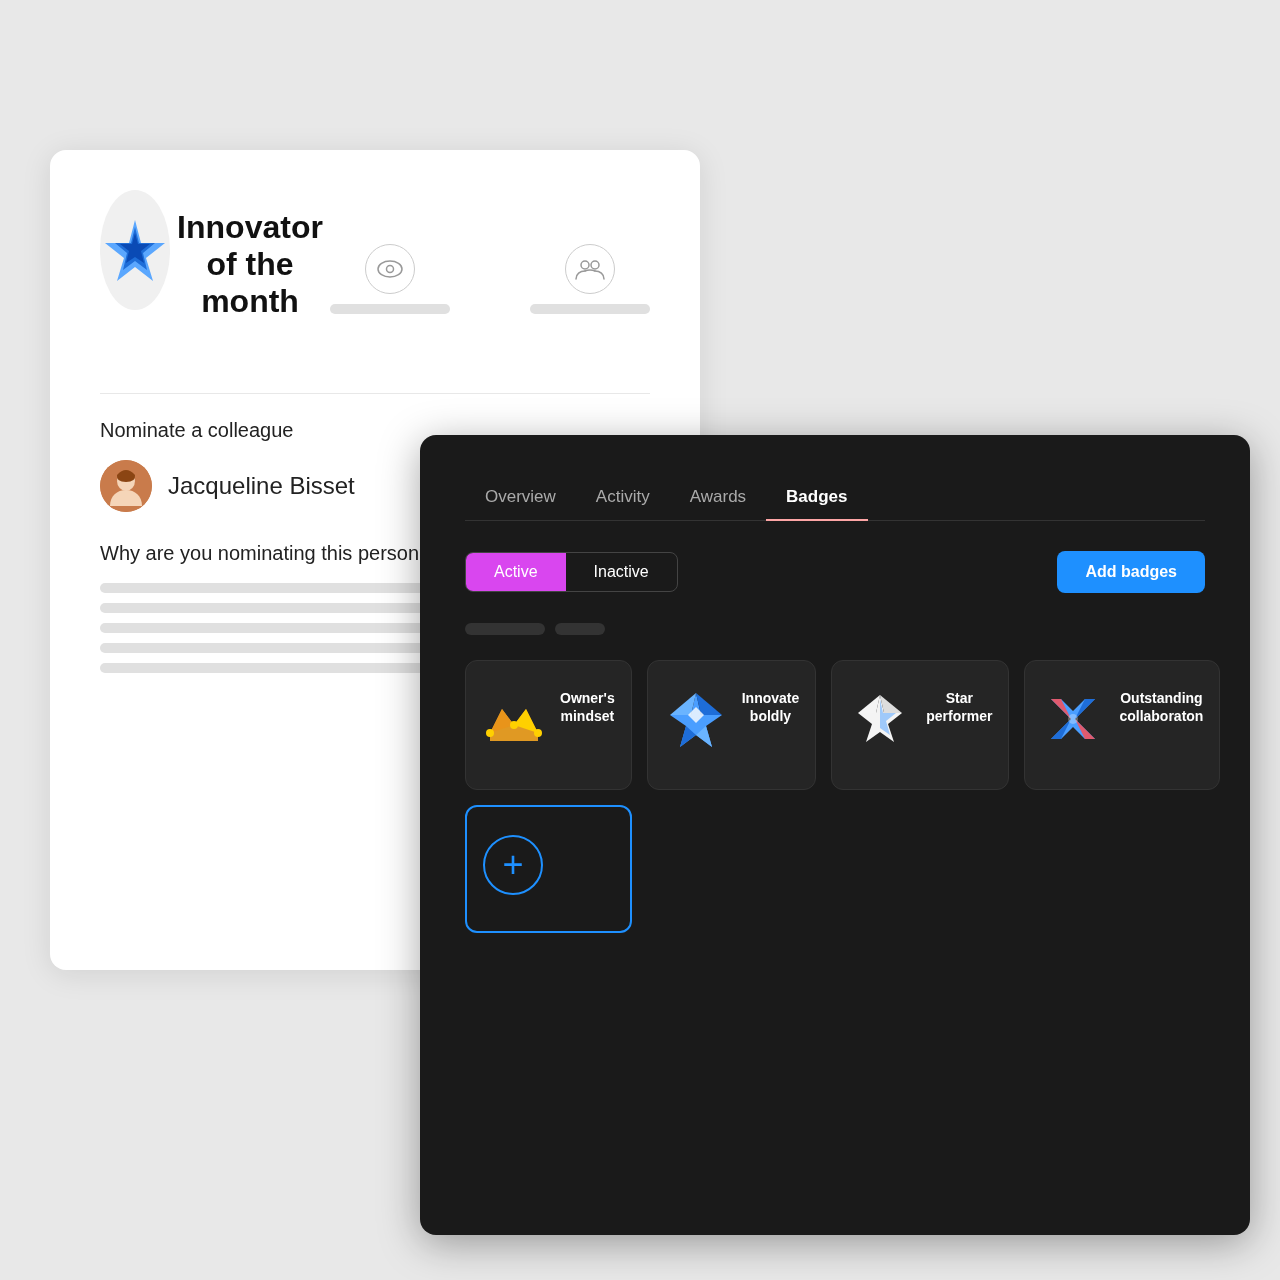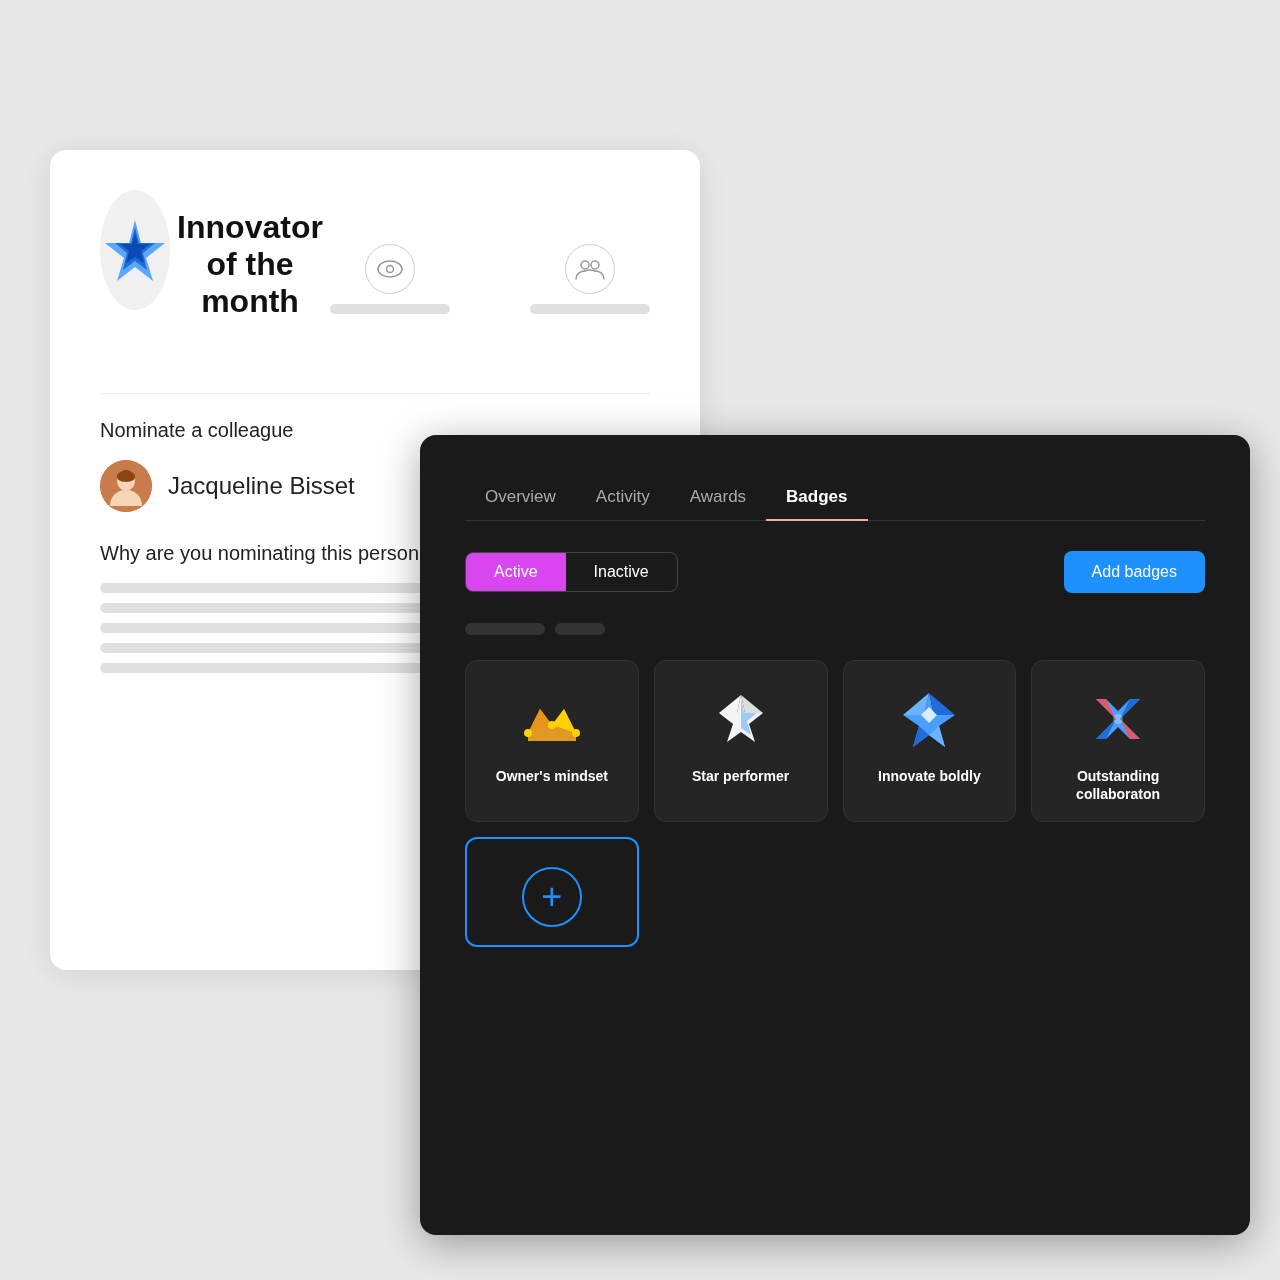--- a/index.html
+++ b/index.html
@@ -228,21 +228,21 @@
       color: #ffffff;
     }
 
     .add-badges-btn {
       background: #1e90ff;
       color: #ffffff;
       border: none;
       border-radius: 8px;
       padding: 12px 28px;
       font-size: 16px;
-      font-weight: 400;
+      font-weight: 700;
       cursor: pointer;
       text-align: right;
     }
 
     .filter-pills {
       display: flex;
       gap: 10px;
       margin-bottom: 25px;
     }
 
@@ -254,24 +254,23 @@
 
     .badges-grid {
       display: grid;
       grid-template-columns: repeat(4, 1fr);
       gap: 15px;
     }
 
     .badge-card {
       background: #252525;
       border-radius: 12px;
-      padding: 28px 16px 18px;
-      display: flex;
-      flex-direction: column;
-      align-items: center;
+      padding: 28px 16px 36px;
+      display: flex;
+      flex-direction: row;
       gap: 14px;
       border: 1.5px solid #333;
     }
 
     .badge-card.add-card {
       background: transparent;
       border: 2px solid #1e90ff;
       cursor: pointer;
     }
 
@@ -409,46 +408,46 @@
           <circle cx="56" cy="44" r="4" fill="#ffd000"></circle>
         </svg>
       </div>
       <div class="badge-label">Owner's mindset</div>
     </div>
 
 
     <div class="badge-card">
       <div class="badge-icon">
         <svg viewBox="0 0 64 64" fill="none" xmlns="http://www.w3.org/2000/svg" width="64" height="64">
-          <polygon points="32,6 36,24 54,24 40,35 46,53 32,43 18,53 24,35 10,24 28,24" fill="white" opacity="0.95"></polygon>
-          <polygon points="32,6 36,24 54,24" fill="#ddd"></polygon>
-          <polygon points="32,6 28,24 10,24" fill="#f5f5f5"></polygon>
-
-          <polygon points="32,10 35,24 48,24 38,32 42,46 32,39" fill="#4a9eff" opacity="0.5"></polygon>
-        </svg>
-      </div>
-      <div class="badge-label">Star performer</div>
-    </div>
-
-    <div class="badge-card">
-      <div class="badge-icon">
-        <svg viewBox="0 0 64 64" fill="none" xmlns="http://www.w3.org/2000/svg" width="64" height="64">
 
           <polygon points="32,4 37,26 58,26 42,37 48,58 32,46 16,58 22,37 6,26 27,26" fill="#4a9eff"></polygon>
           <polygon points="32,4 37,26 58,26" fill="#1e6dd8"></polygon>
           <polygon points="32,4 27,26 6,26" fill="#6ab4ff"></polygon>
           <polygon points="32,46 16,58 22,37" fill="#1e6dd8"></polygon>
           <polygon points="32,46 48,58 42,37" fill="#6ab4ff"></polygon>
 
           <polygon points="32,18 40,26 32,34 24,26" fill="white" opacity="0.8"></polygon>
         </svg>
       </div>
       <div class="badge-label">Innovate boldly</div>
     </div>
 
+    <div class="badge-card">
+      <div class="badge-icon">
+        <svg viewBox="0 0 64 64" fill="none" xmlns="http://www.w3.org/2000/svg" width="64" height="64">
+          <polygon points="32,6 36,24 54,24 40,35 46,53 32,43 18,53 24,35 10,24 28,24" fill="white" opacity="0.95"></polygon>
+          <polygon points="32,6 36,24 54,24" fill="#ddd"></polygon>
+          <polygon points="32,6 28,24 10,24" fill="#f5f5f5"></polygon>
+
+          <polygon points="32,10 35,24 48,24 38,32 42,46 32,39" fill="#4a9eff" opacity="0.5"></polygon>
+        </svg>
+      </div>
+      <div class="badge-label">Star performer</div>
+    </div>
+
 
     <div class="badge-card">
       <div class="badge-icon">
         <svg viewBox="0 0 64 64" fill="none" xmlns="http://www.w3.org/2000/svg" width="64" height="64">
 
           <polygon points="10,10 30,30 10,50 20,50 32,38 44,50 54,50 34,30 54,10 44,10 32,22 20,10" fill="#4a9eff"></polygon>
           <polygon points="10,10 30,30 20,10" fill="#e05a6e"></polygon>
           <polygon points="54,50 34,30 44,50" fill="#e05a6e"></polygon>
           <polygon points="10,50 30,30 20,50" fill="#1e6dd8"></polygon>
           <polygon points="54,10 34,30 44,10" fill="#1e6dd8"></polygon>

